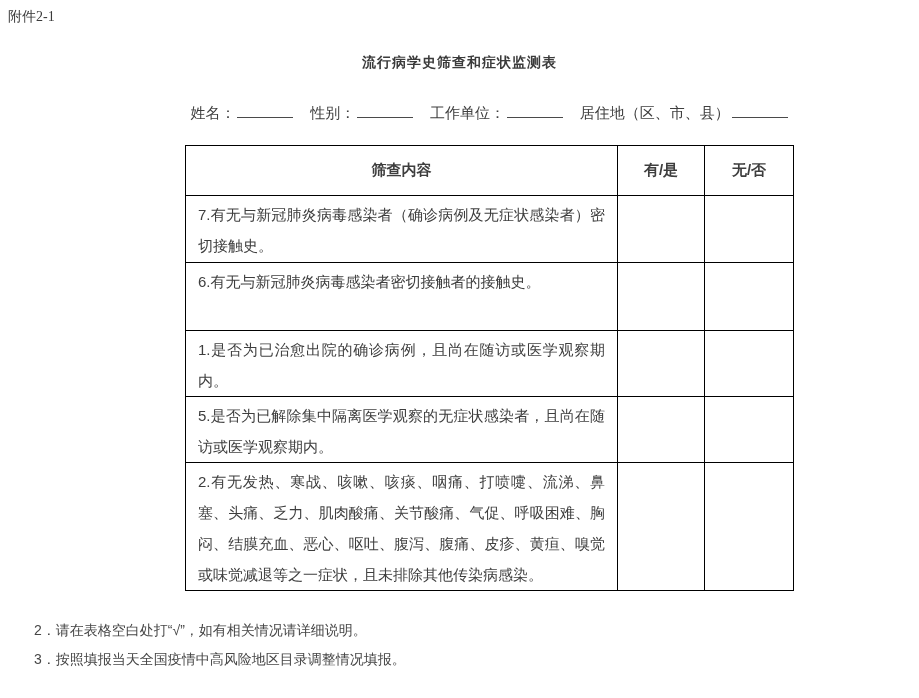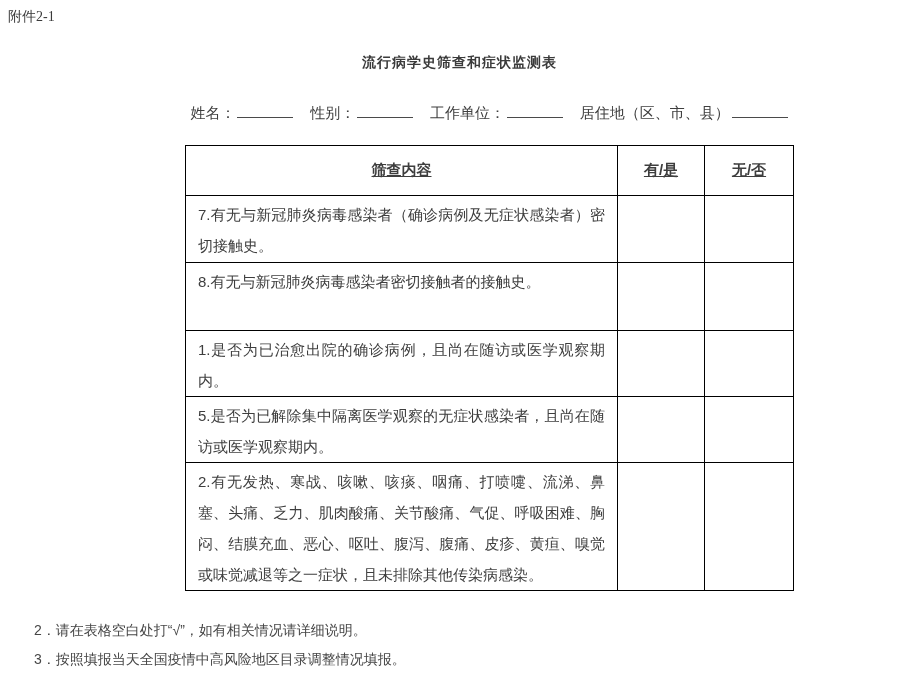--- a/index.html
+++ b/index.html
@@ -47,21 +47,20 @@
   table.screening col.c-yes{width:87px;}
   table.screening col.c-no{width:89px;}
   table.screening th, table.screening td{
     border:1px solid #000;
     padding:0;
   }
   table.screening thead tr{height:50px;}
   table.screening th{
     font-weight:bold;text-align:center;vertical-align:middle;
     font-size:15px;
-    text-decoration:underline;
   }
   table.screening td.content-cell{
     vertical-align:top;
     text-align:justify;
     text-align-last:left;
     padding:3px 12px 0 12px;
     line-height:31px;
   }
   table.screening tbody tr:nth-child(1){height:67px;}
   table.screening tbody tr:nth-child(2){height:68px;}
@@ -106,21 +105,21 @@
         <th>无/否</th>
       </tr>
     </thead>
     <tbody>
       <tr>
         <td class="content-cell">7.有无与新冠肺炎病毒感染者（确诊病例及无症状感染者）密切接触史。</td>
         <td></td>
         <td></td>
       </tr>
       <tr>
-        <td class="content-cell">8.有无与新冠肺炎病毒感染者密切接触者的接触史。</td>
+        <td class="content-cell">6.有无与新冠肺炎病毒感染者密切接触者的接触史。</td>
         <td></td>
         <td></td>
       </tr>
       <tr>
         <td class="content-cell">1.是否为已治愈出院的确诊病例，且尚在随访或医学观察期内。</td>
         <td></td>
         <td></td>
       </tr>
       <tr>
         <td class="content-cell">5.是否为已解除集中隔离医学观察的无症状感染者，且尚在随访或医学观察期内。</td>

